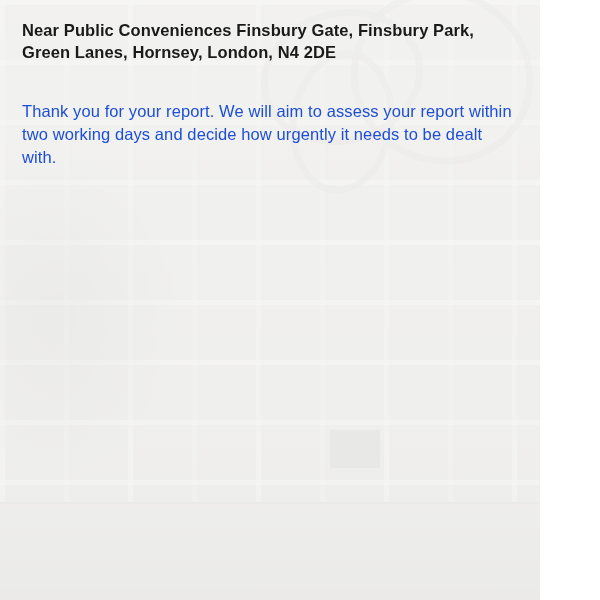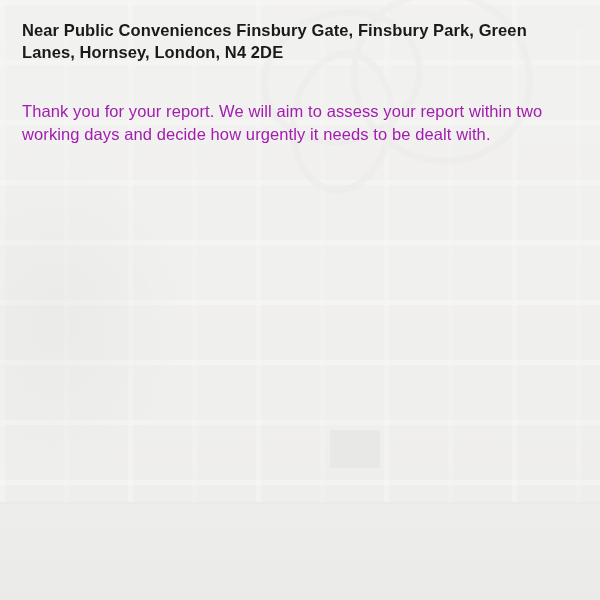--- a/index.html
+++ b/index.html
@@ -5,21 +5,21 @@
   html, body {
     margin: 0;
     padding: 0;
     background: #ffffff;
   }
   body {
     font-family: "Liberation Sans", sans-serif;
   }
   .report-card {
     position: relative;
-    width: 600px;
+    width: 540px;
     height: 600px;
     overflow: hidden;
     background: #e8e8e6;
   }
   
   .photo-bg {
     position: absolute;
     inset: 0;
     background-color: #dedddb;
     overflow: hidden;
@@ -129,21 +129,21 @@
   .title {
     font-size: 16.5px;
     font-weight: bold;
     color: #1a1a1a;
     line-height: 1.32;
     margin: 0;
     letter-spacing: .1px;
   }
   .body-text {
     font-size: 16.5px;
-    color: #a21caf;
+    color: #1d4ed8;
     line-height: 1.42;
     margin: 36px 0 4px 0;
     letter-spacing: .1px;
   }
 </style>
 </head>
 <body>
 
 <div class="report-card">
 

